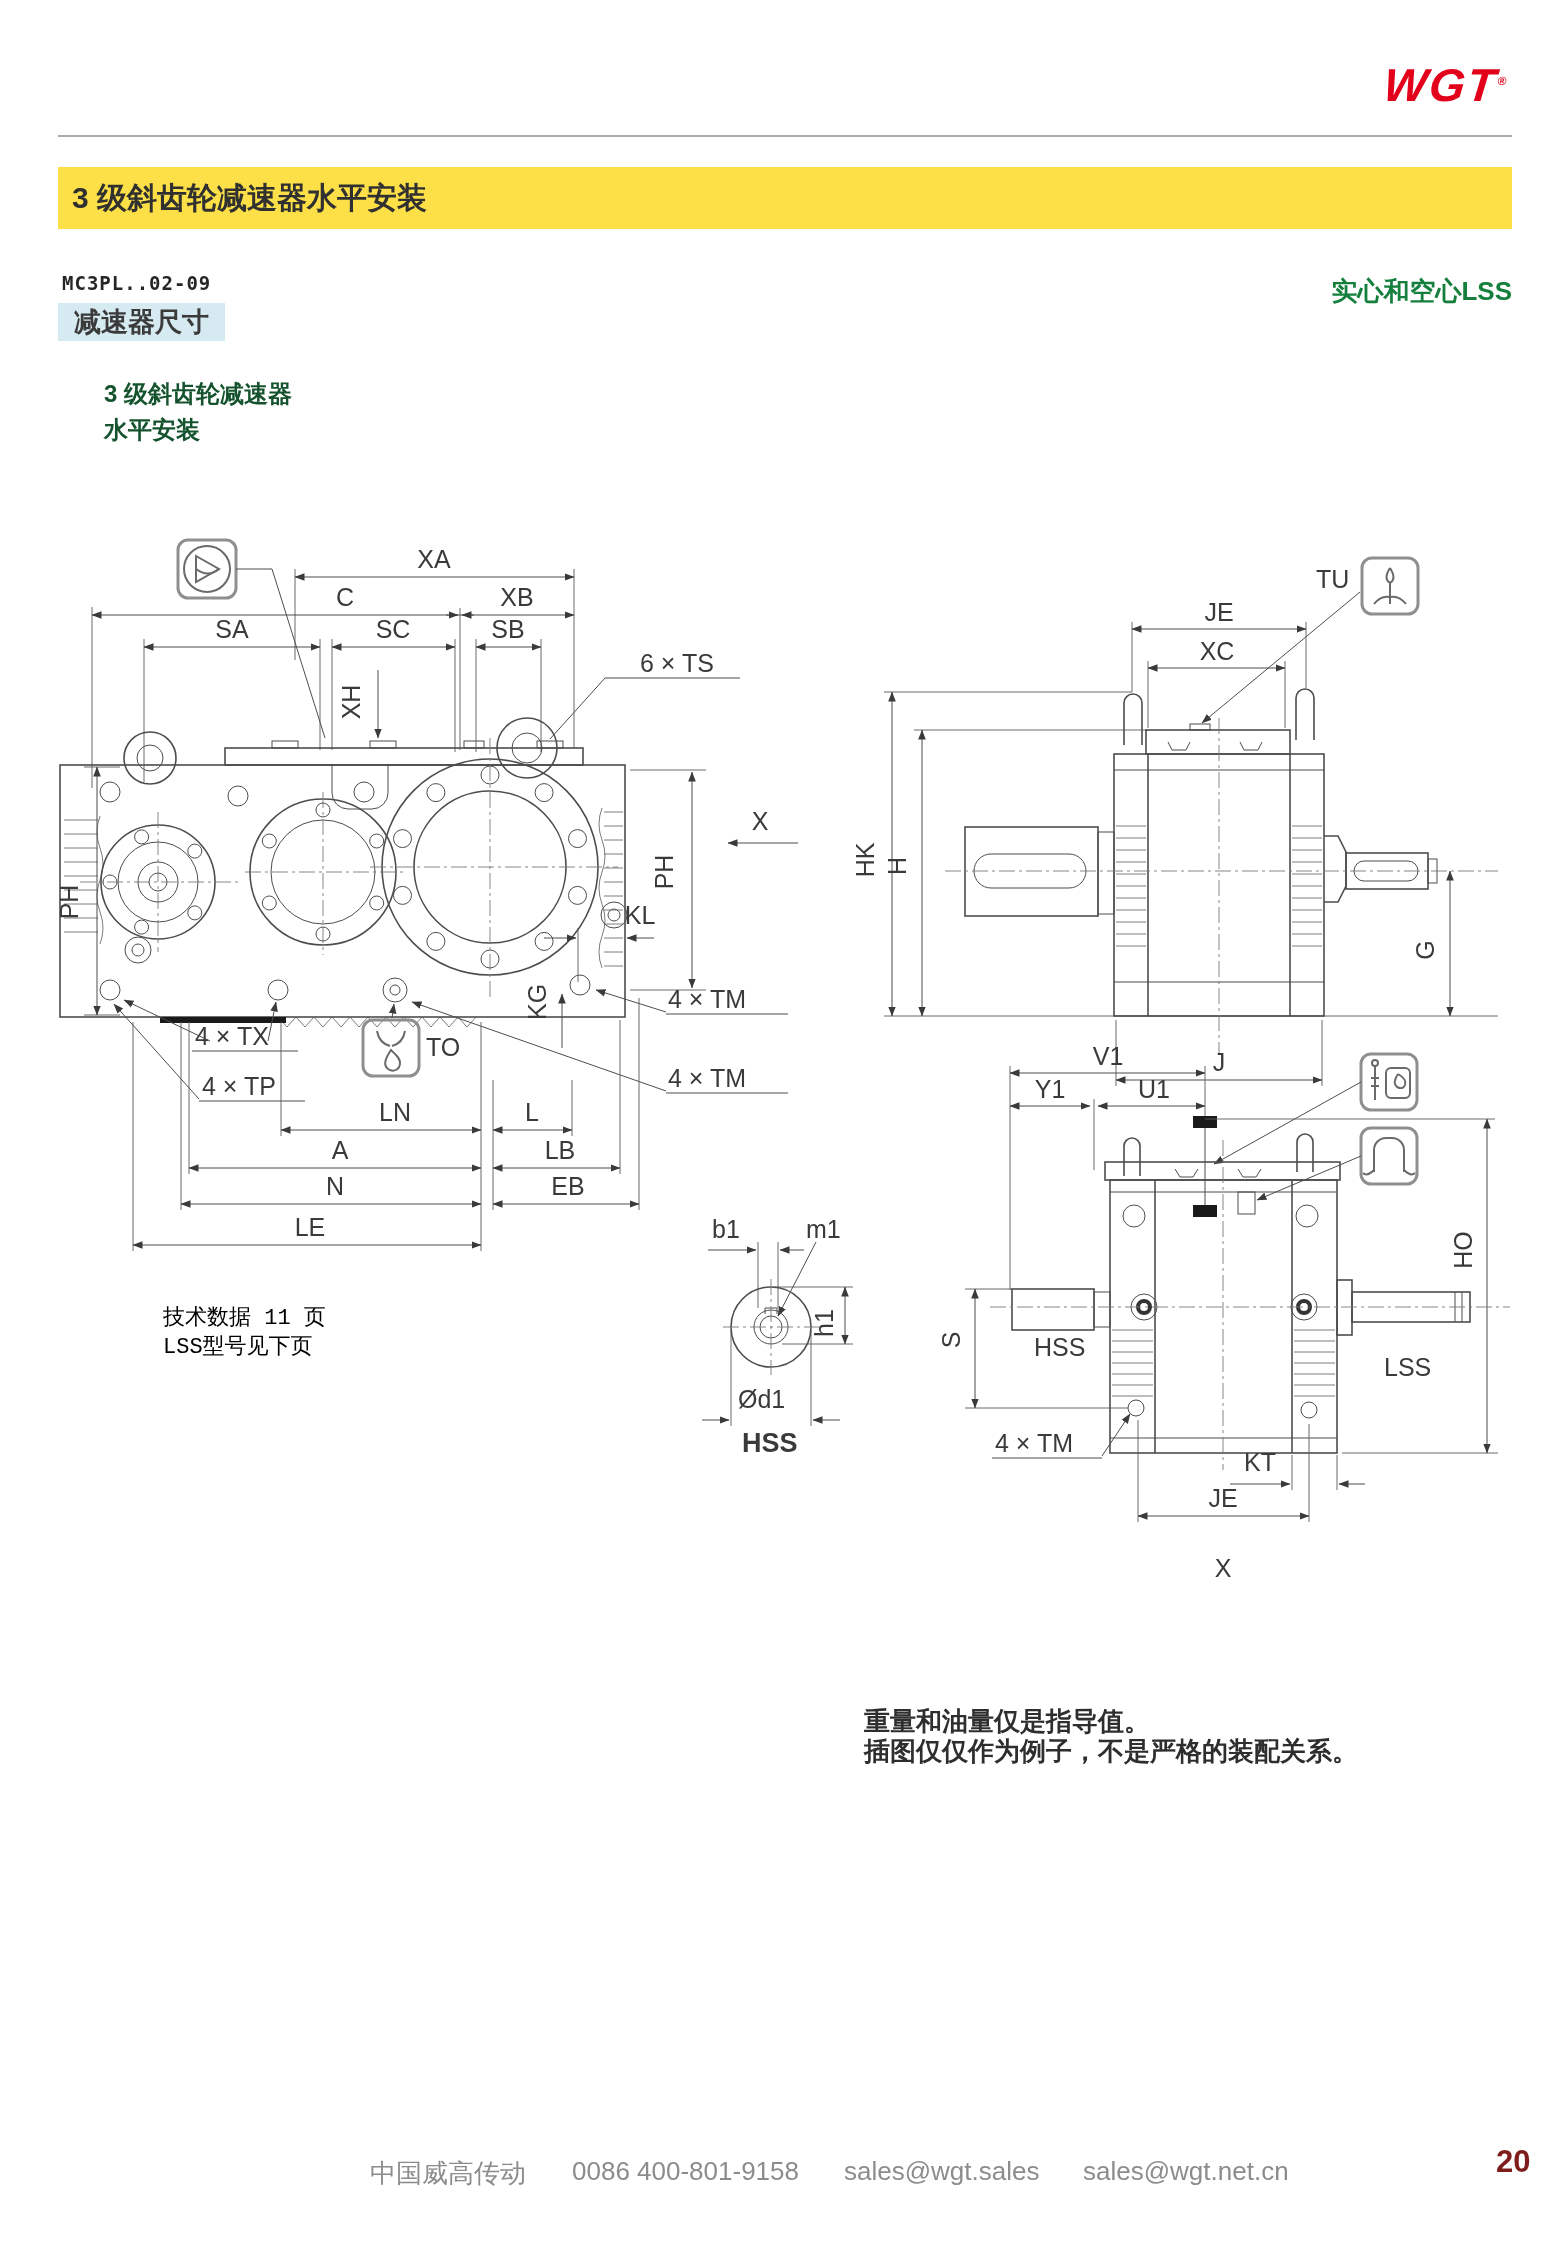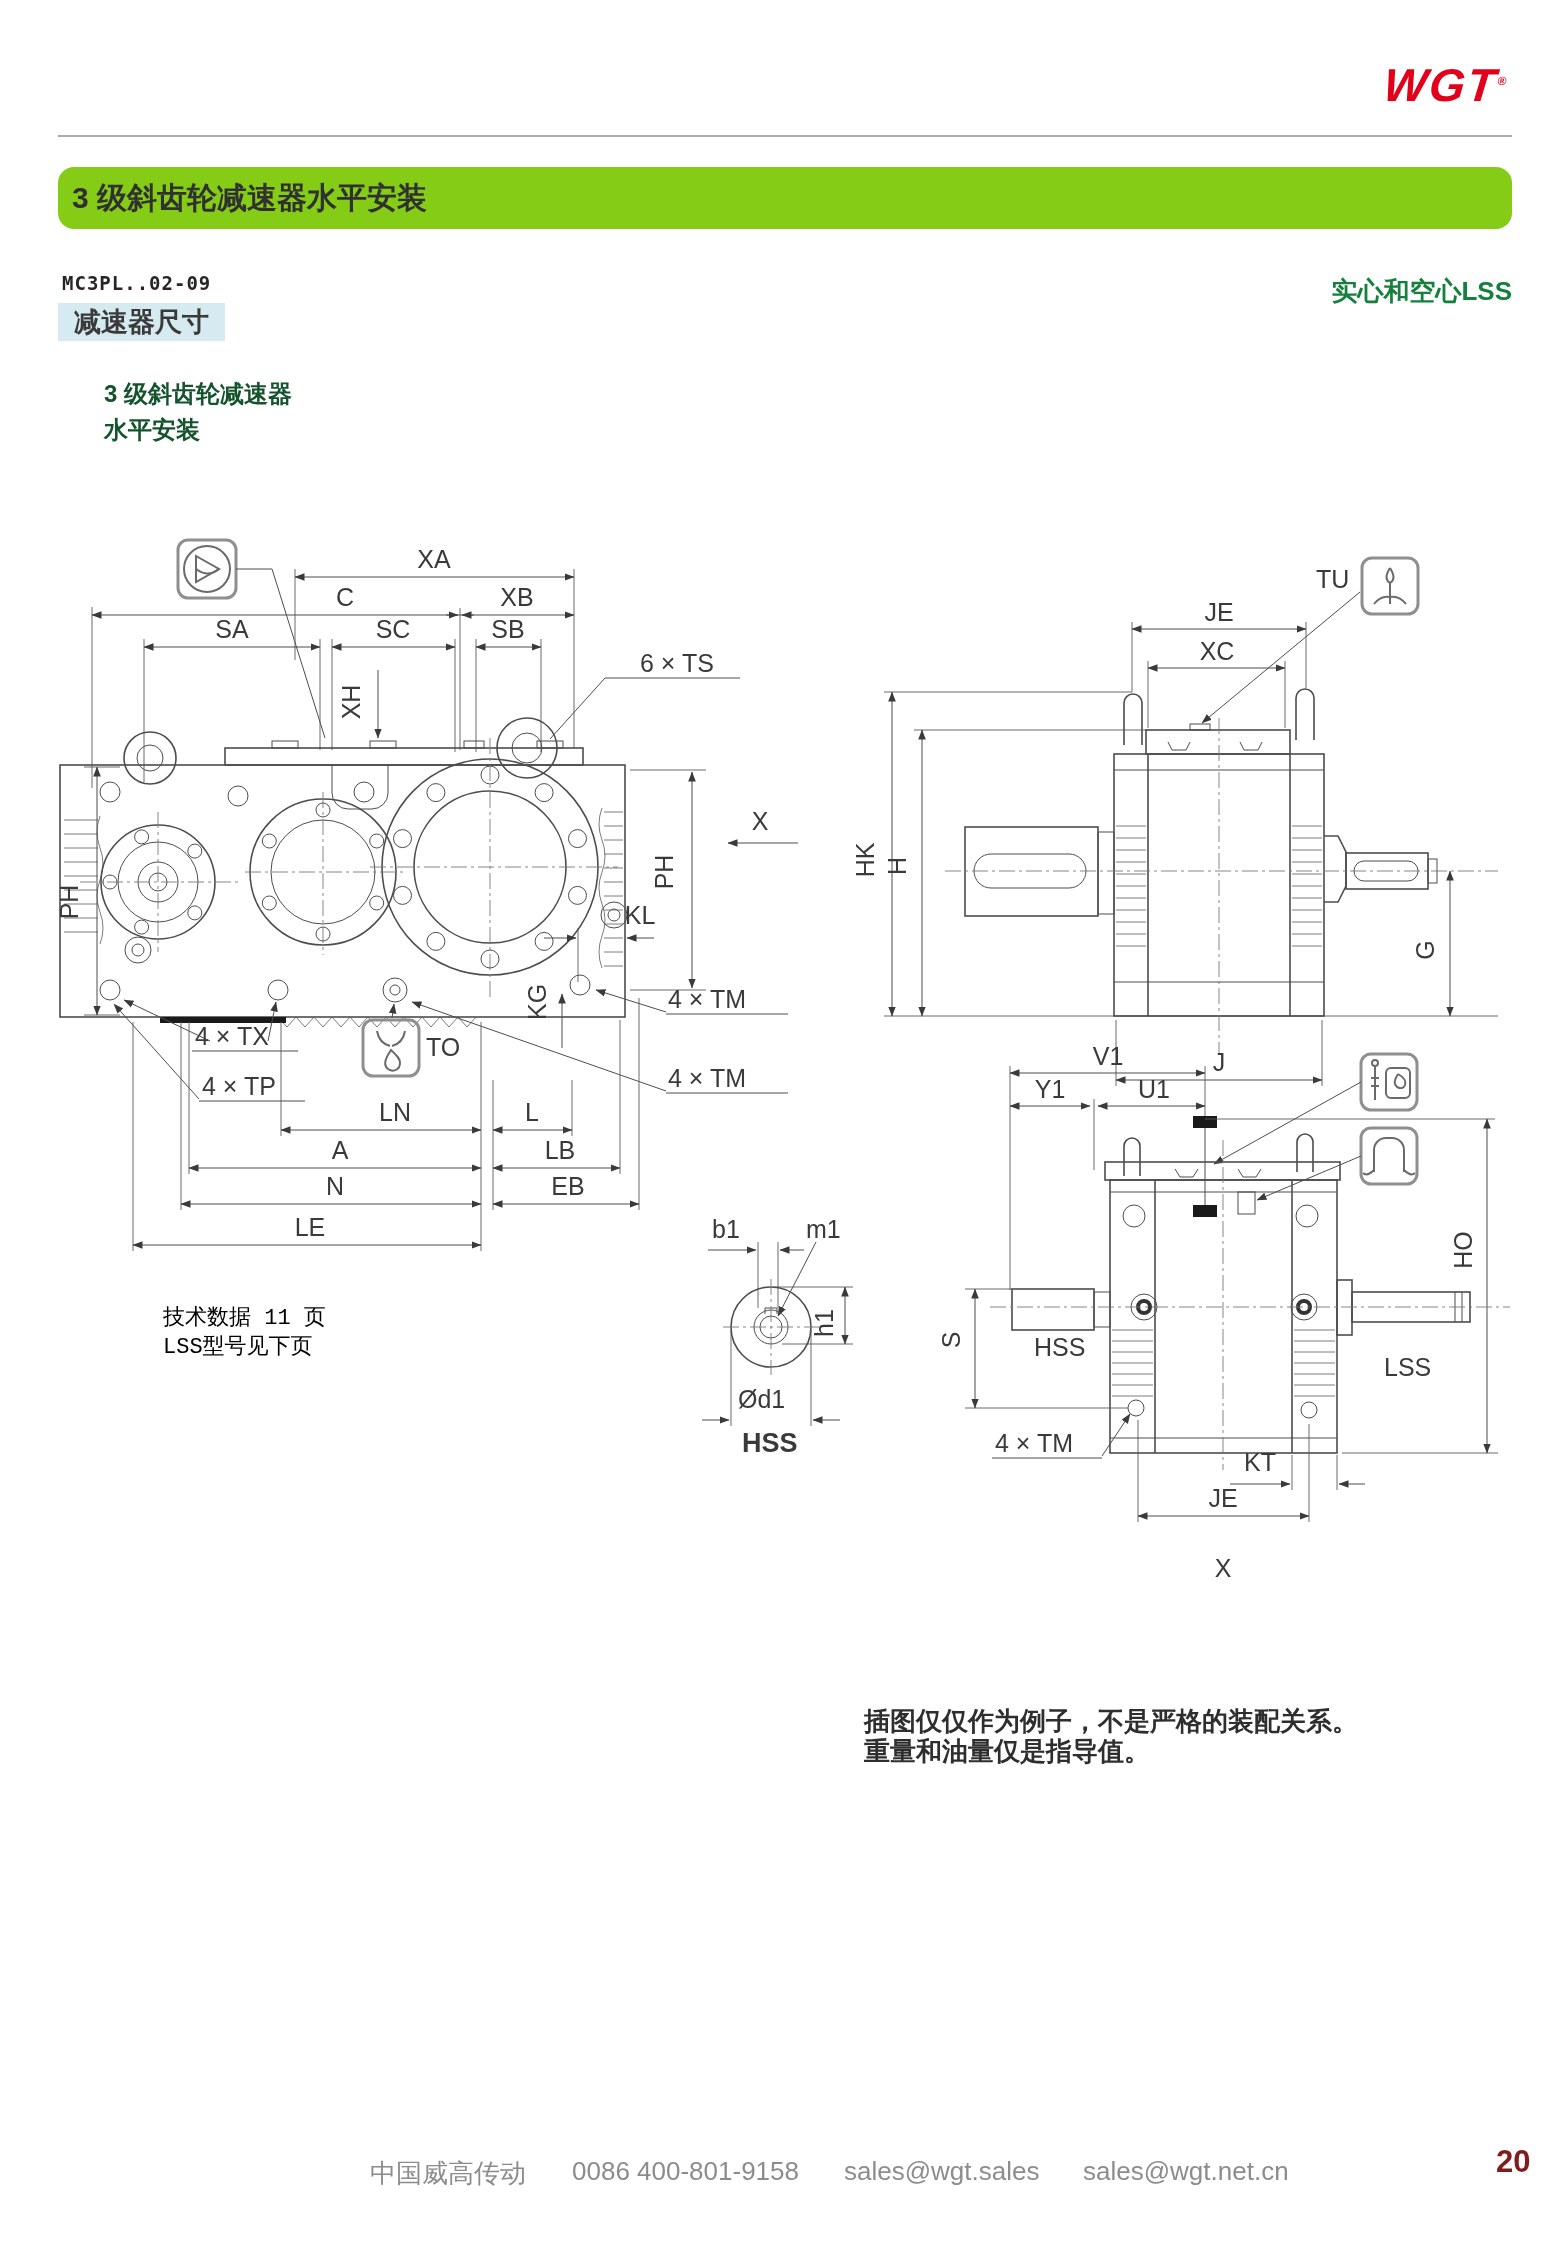--- a/index.html
+++ b/index.html
@@ -3,23 +3,23 @@
 <meta charset="utf-8">
 <style>
   html,body{margin:0;padding:0;background:#e8e8e8;}
   #page{position:relative;width:1566px;height:2261px;background:#ffffff;margin:0 auto;
         font-family:"Liberation Sans",sans-serif;overflow:hidden;}
   .abs{position:absolute;}
   #logo{left:1384px;top:58px;font-size:46px;font-weight:bold;font-style:italic;
         letter-spacing:2px;color:#e2001a;transform:skewX(-6deg);}
   #logo sup{font-size:12px;font-style:normal;}
   #toprule{left:58px;top:135px;width:1454px;height:2px;background:#ababab;}
-  #titlebar{left:58px;top:167px;width:1440px;height:62px;background:#84cc16;
+  #titlebar{left:58px;top:167px;width:1440px;height:62px;background:#fde047;
             display:flex;align-items:center;padding-left:14px;
-            font-size:30px;font-weight:bold;color:#303030;border-radius:16px;}
+            font-size:30px;font-weight:bold;color:#303030;}
   #model{left:62px;top:272px;font-size:19px;font-weight:bold;color:#262626;
          font-family:"DejaVu Sans Mono","Liberation Mono",monospace;letter-spacing:1px;}
   #variant{right:54px;top:274px;font-size:26px;font-weight:600;color:#15803d;}
   #chip{left:58px;top:303px;background:#d6eaf1;padding:1px 16px;
         font-size:27px;font-weight:bold;color:#3a3a3a;}
   #caption{left:104px;top:376px;font-size:24px;font-weight:600;color:#14532d;line-height:36px;}
   #technote{left:163px;top:1304px;font-size:22px;color:#000000;line-height:29px;
             font-family:Liberation Mono, monospace;}
   #disclaimer{left:864px;top:1706px;font-size:26px;font-weight:bold;color:#2e2e2e;line-height:30px;}
   .footitem{top:2156px;font-size:26px;color:#8c8c8c;}
@@ -520,22 +520,22 @@
       <text class="dimB" x="52" y="262">HSS</text>
     </g>
   </svg>
 
   <div id="technote" class="abs">
     <div>技术数据 11 页</div>
     <div>LSS型号见下页</div>
   </div>
 
   <div id="disclaimer" class="abs">
+    <div>重量和油量仅是指导值。</div>
     <div>插图仅仅作为例子，不是严格的装配关系。</div>
-    <div>重量和油量仅是指导值。</div>
   </div>
 
   <div class="abs footitem" style="left:370px">中国威高传动</div>
   <div class="abs footitem" style="left:572px">0086 400-801-9158</div>
   <div class="abs footitem" style="left:844px">sales@wgt.sales</div>
   <div class="abs footitem" style="left:1083px">sales@wgt.net.cn</div>
   <div id="pageno" class="abs">20</div>
 
 </div>
 

